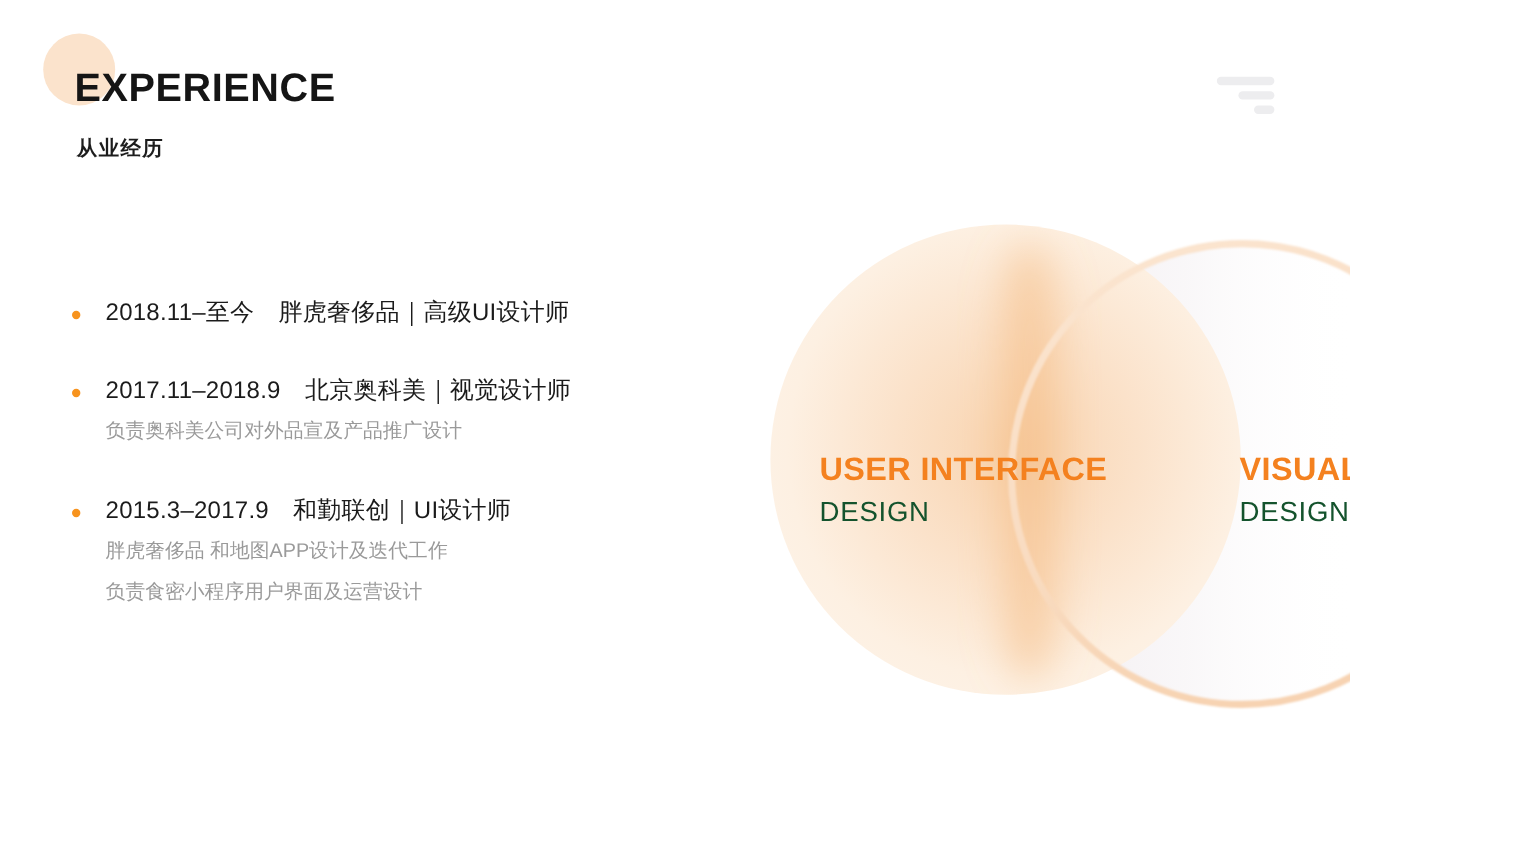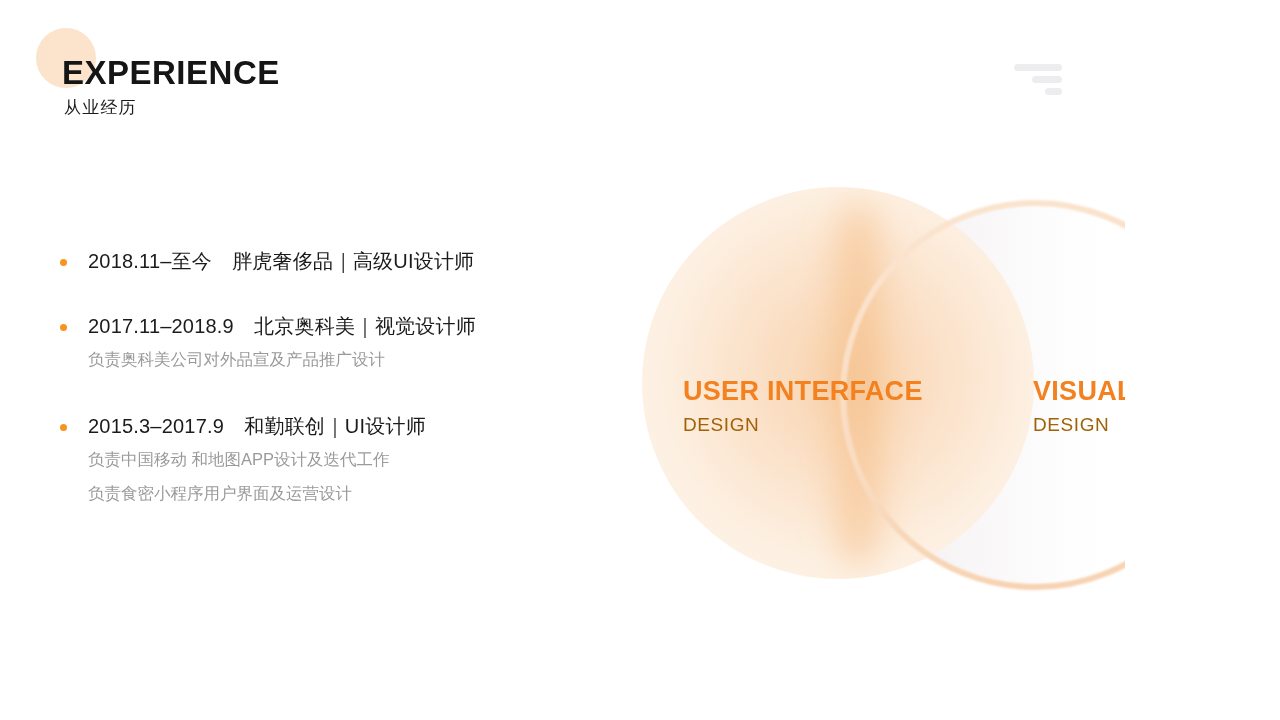--- a/index.html
+++ b/index.html
@@ -42,24 +42,24 @@
     font-size: 33px;
     font-weight: bold;
     letter-spacing: 0.5px;
     color: #151515;
     line-height: 1.15;
     margin: 0;
     white-space: nowrap;
   }
   .subtitle {
     font-size: 17px;
-    font-weight: normal;
+    font-weight: bold;
     color: #1c1c1c;
     letter-spacing: 1.2px;
-    margin: 4px 0 0 2px;
+    margin: 20px 0 0 2px;
     white-space: nowrap;
   }
 
   
   .lines-icon {
     position: absolute;
     right: 63px;
     top: 64px;
     width: 48px;
     height: 36px;
@@ -132,23 +132,23 @@
   }
   .venn-label .big {
     font-size: 27px;
     font-weight: bold;
     color: #F4811F;
     letter-spacing: 0.3px;
     line-height: 1;
     white-space: nowrap;
   }
   .venn-label .small {
-    font-size: 19px;
+    font-size: 23px;
     font-weight: normal;
-    color: #a16207;
+    color: #14532d;
     letter-spacing: 0.6px;
     line-height: 1;
     margin-top: 10px;
     white-space: nowrap;
   }
   .label-ui { left: 83px;  top: 198px; }
   .label-vd { left: 433px; top: 198px; }
 </style>
 </head>
 <body>
@@ -177,21 +177,21 @@
 
     <div class="exp-item">
       <span class="exp-bullet"></span>
       <div class="exp-head">2017.11–2018.9　北京奥科美｜视觉设计师</div>
       <div class="exp-desc">负责奥科美公司对外品宣及产品推广设计</div>
     </div>
 
     <div class="exp-item">
       <span class="exp-bullet"></span>
       <div class="exp-head">2015.3–2017.9　和勤联创｜UI设计师</div>
-      <div class="exp-desc">负责中国移动 和地图APP设计及迭代工作</div>
+      <div class="exp-desc">胖虎奢侈品 和地图APP设计及迭代工作</div>
       <div class="exp-desc">负责食密小程序用户界面及运营设计</div>
     </div>
 
   </div>
 
   <div class="venn">
     <svg width="600" height="430" viewBox="0 0 600 430">
       <defs>
         <radialGradient id="blobGrad" cx="52%" cy="48%" r="62%">
           <stop offset="0%" stop-color="#F8D3AE"></stop>

